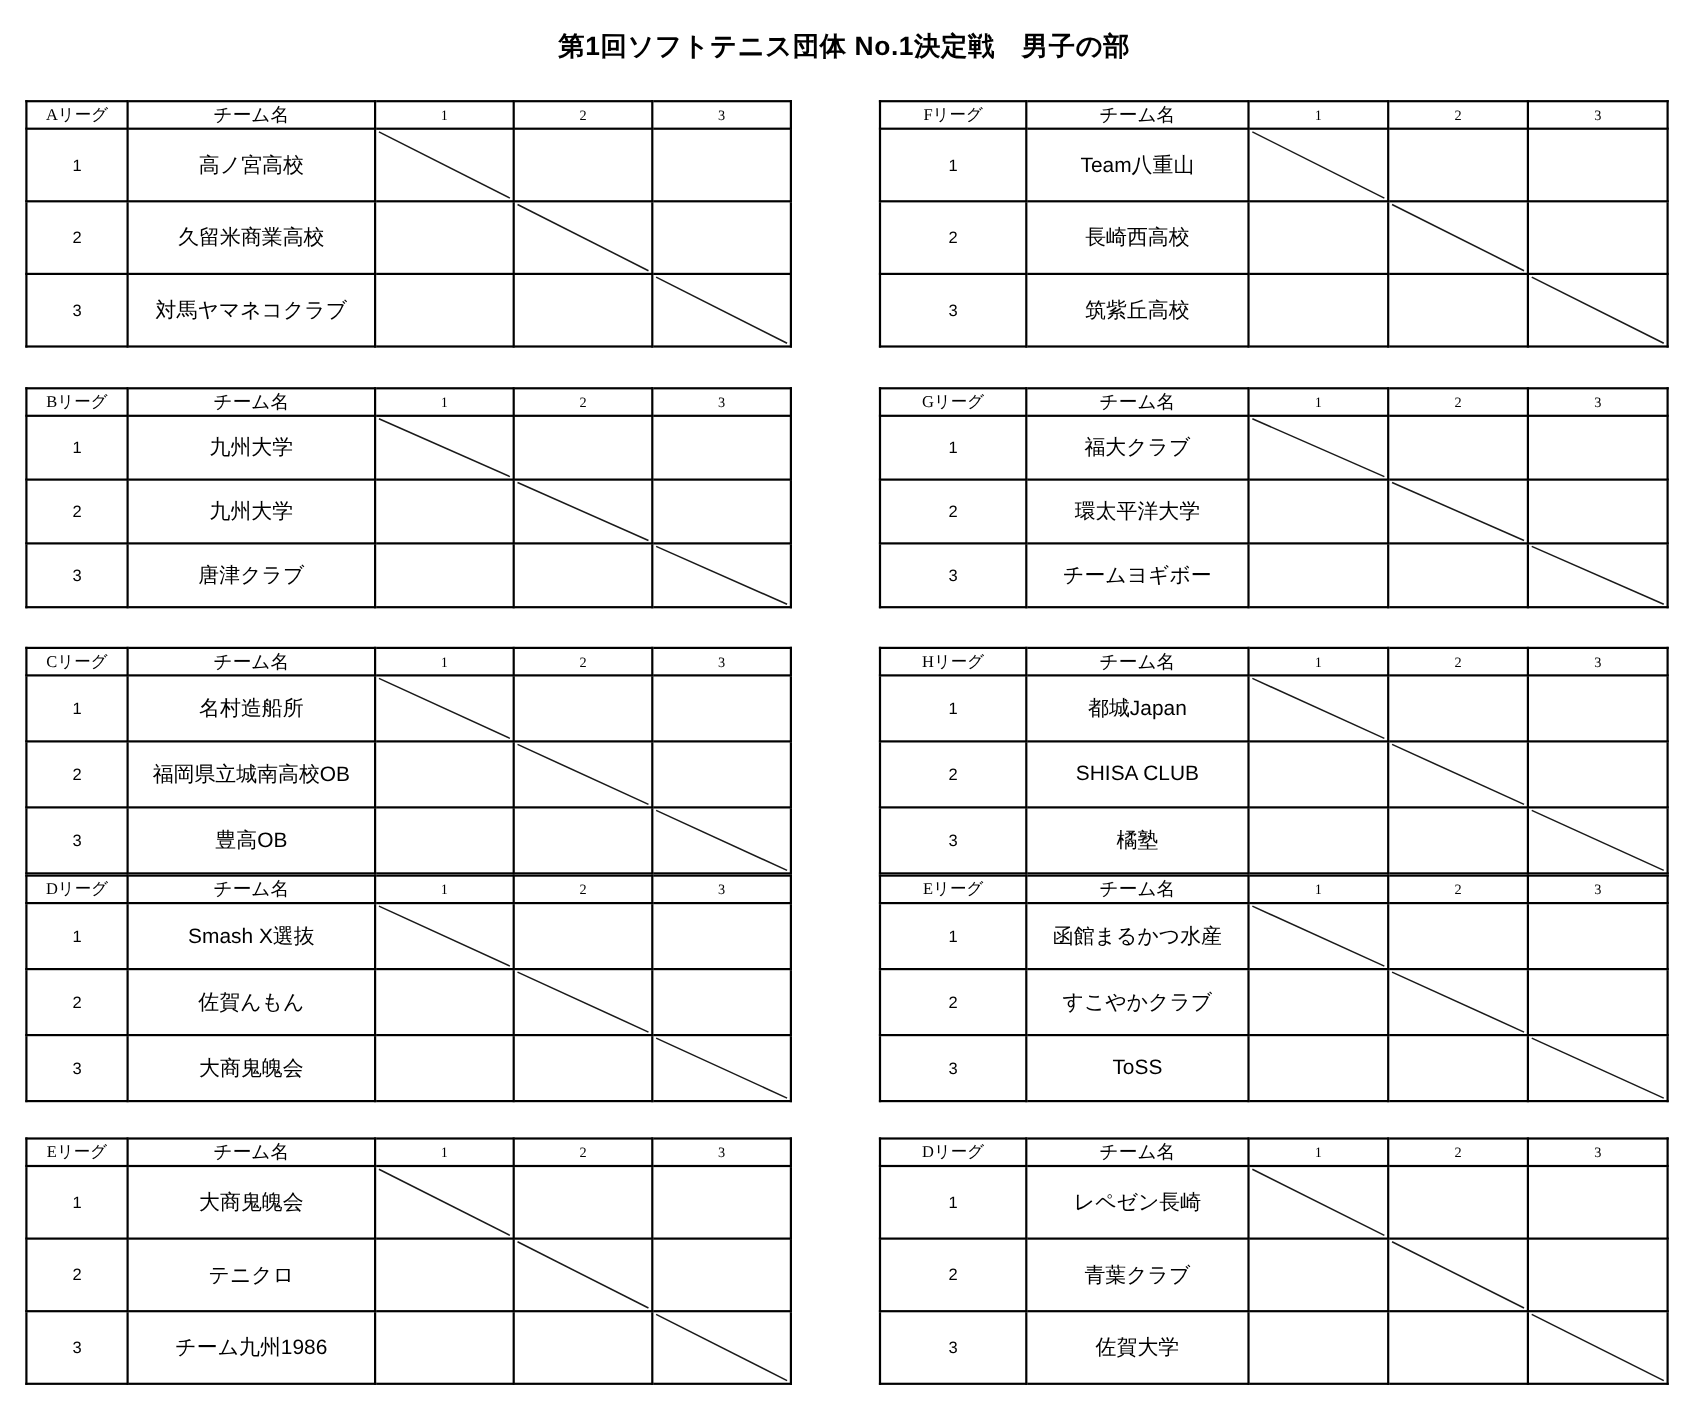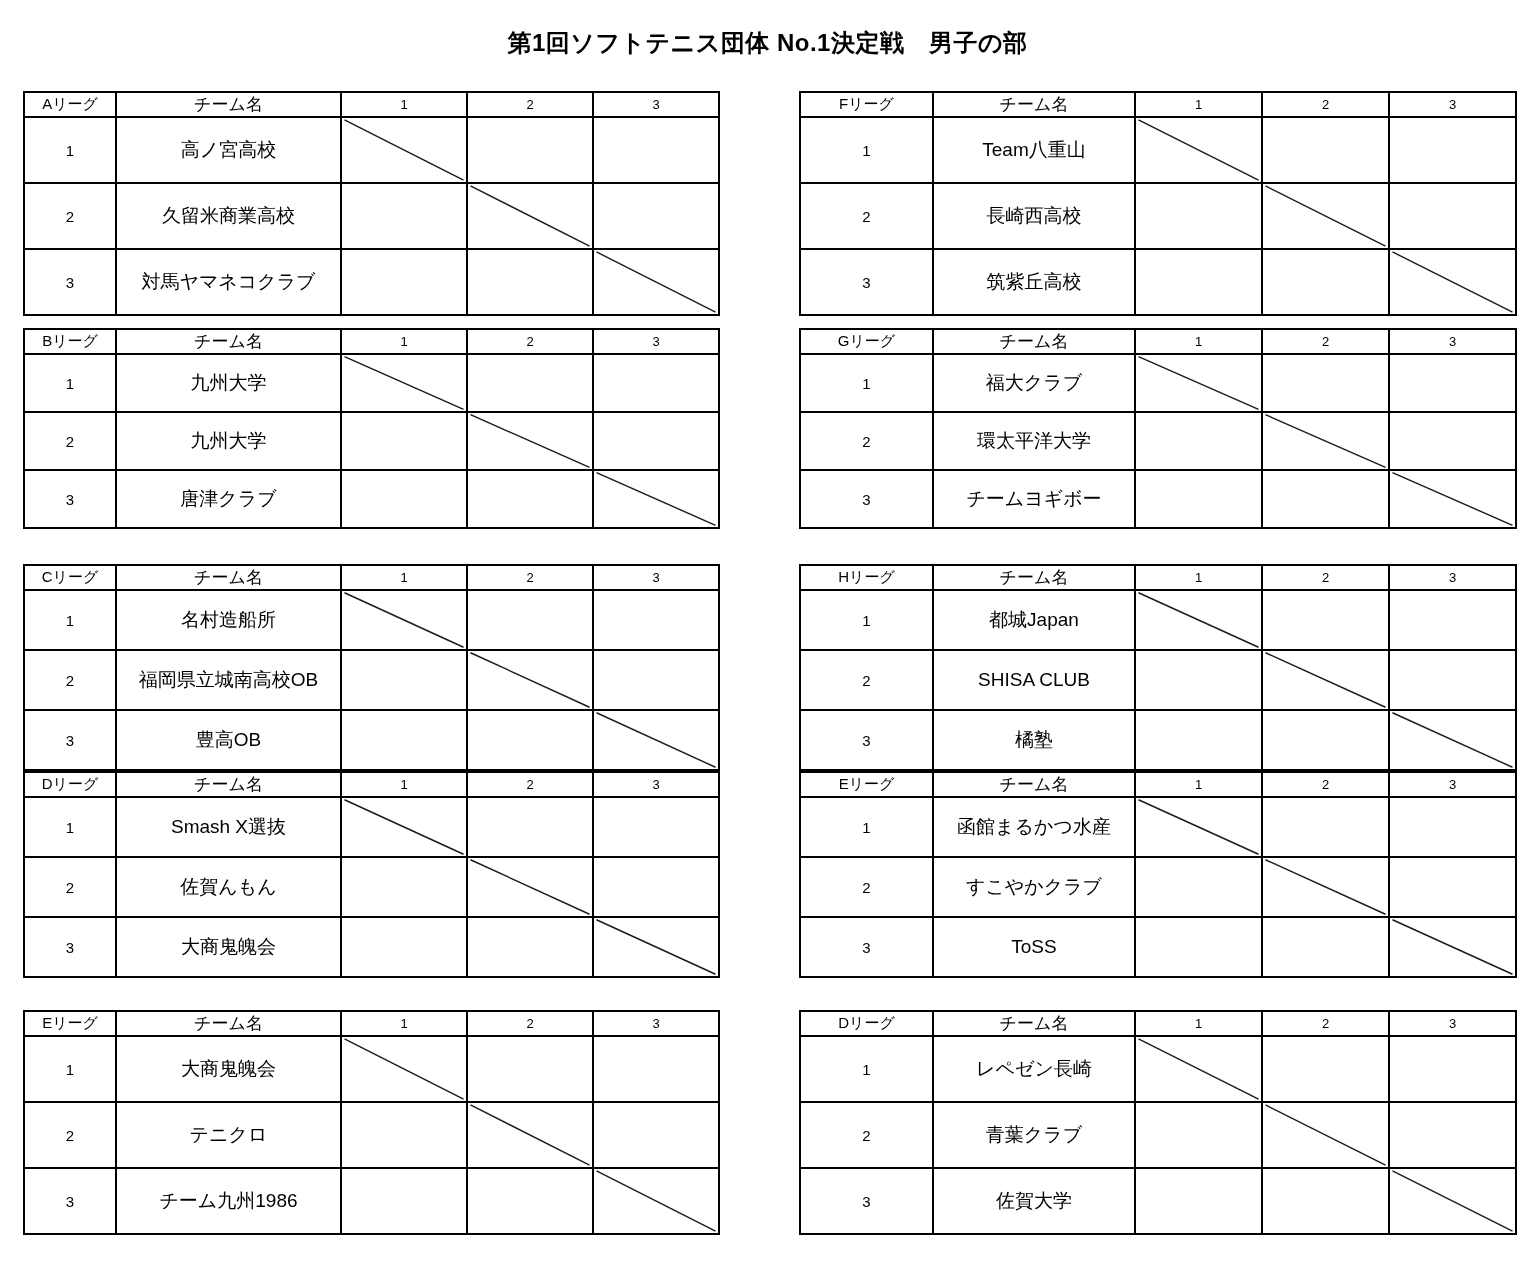--- a/index.html
+++ b/index.html
@@ -39,34 +39,34 @@
   }
   table.league {
     border-collapse: collapse;
     table-layout: fixed;
     border: 2px solid #000;
     background: #fff;
   }
   table.side-left  { width: 695px; }
   table.side-right { width: 715px; }
 
-  table.pos1 { margin-top: 12px; }
+  table.pos1 { margin-top: 36px; }
   table.pos2 { margin-top: 35px; }
   table.pos3 { }
   table.pos4 { margin-top: 32px; }
 
   .cell {
     border: 2px solid #000;
     padding: 0;
     text-align: center;
     vertical-align: middle;
     overflow: hidden;
     white-space: nowrap;
   }
-  thead tr.header-row { height: 25px; }
+  thead tr.header-row { height: 25px; font-family: Liberation Serif, serif; }
   .h-tall  tbody tr { height: 66px; }
   .h-mid   tbody tr { height: 60px; }
   .h-short tbody tr { height: 58px; }
 
   th.league-name  { font-weight: normal; font-size: 15px; }
   th.team-header  { font-weight: normal; font-size: 17px; }
   th.match-header { font-weight: normal; font-size: 13px; }
   td.team-number  { font-size: 15px; }
   td.team-name    { font-size: 19px; }
   td.match-cell   { position: relative; }

